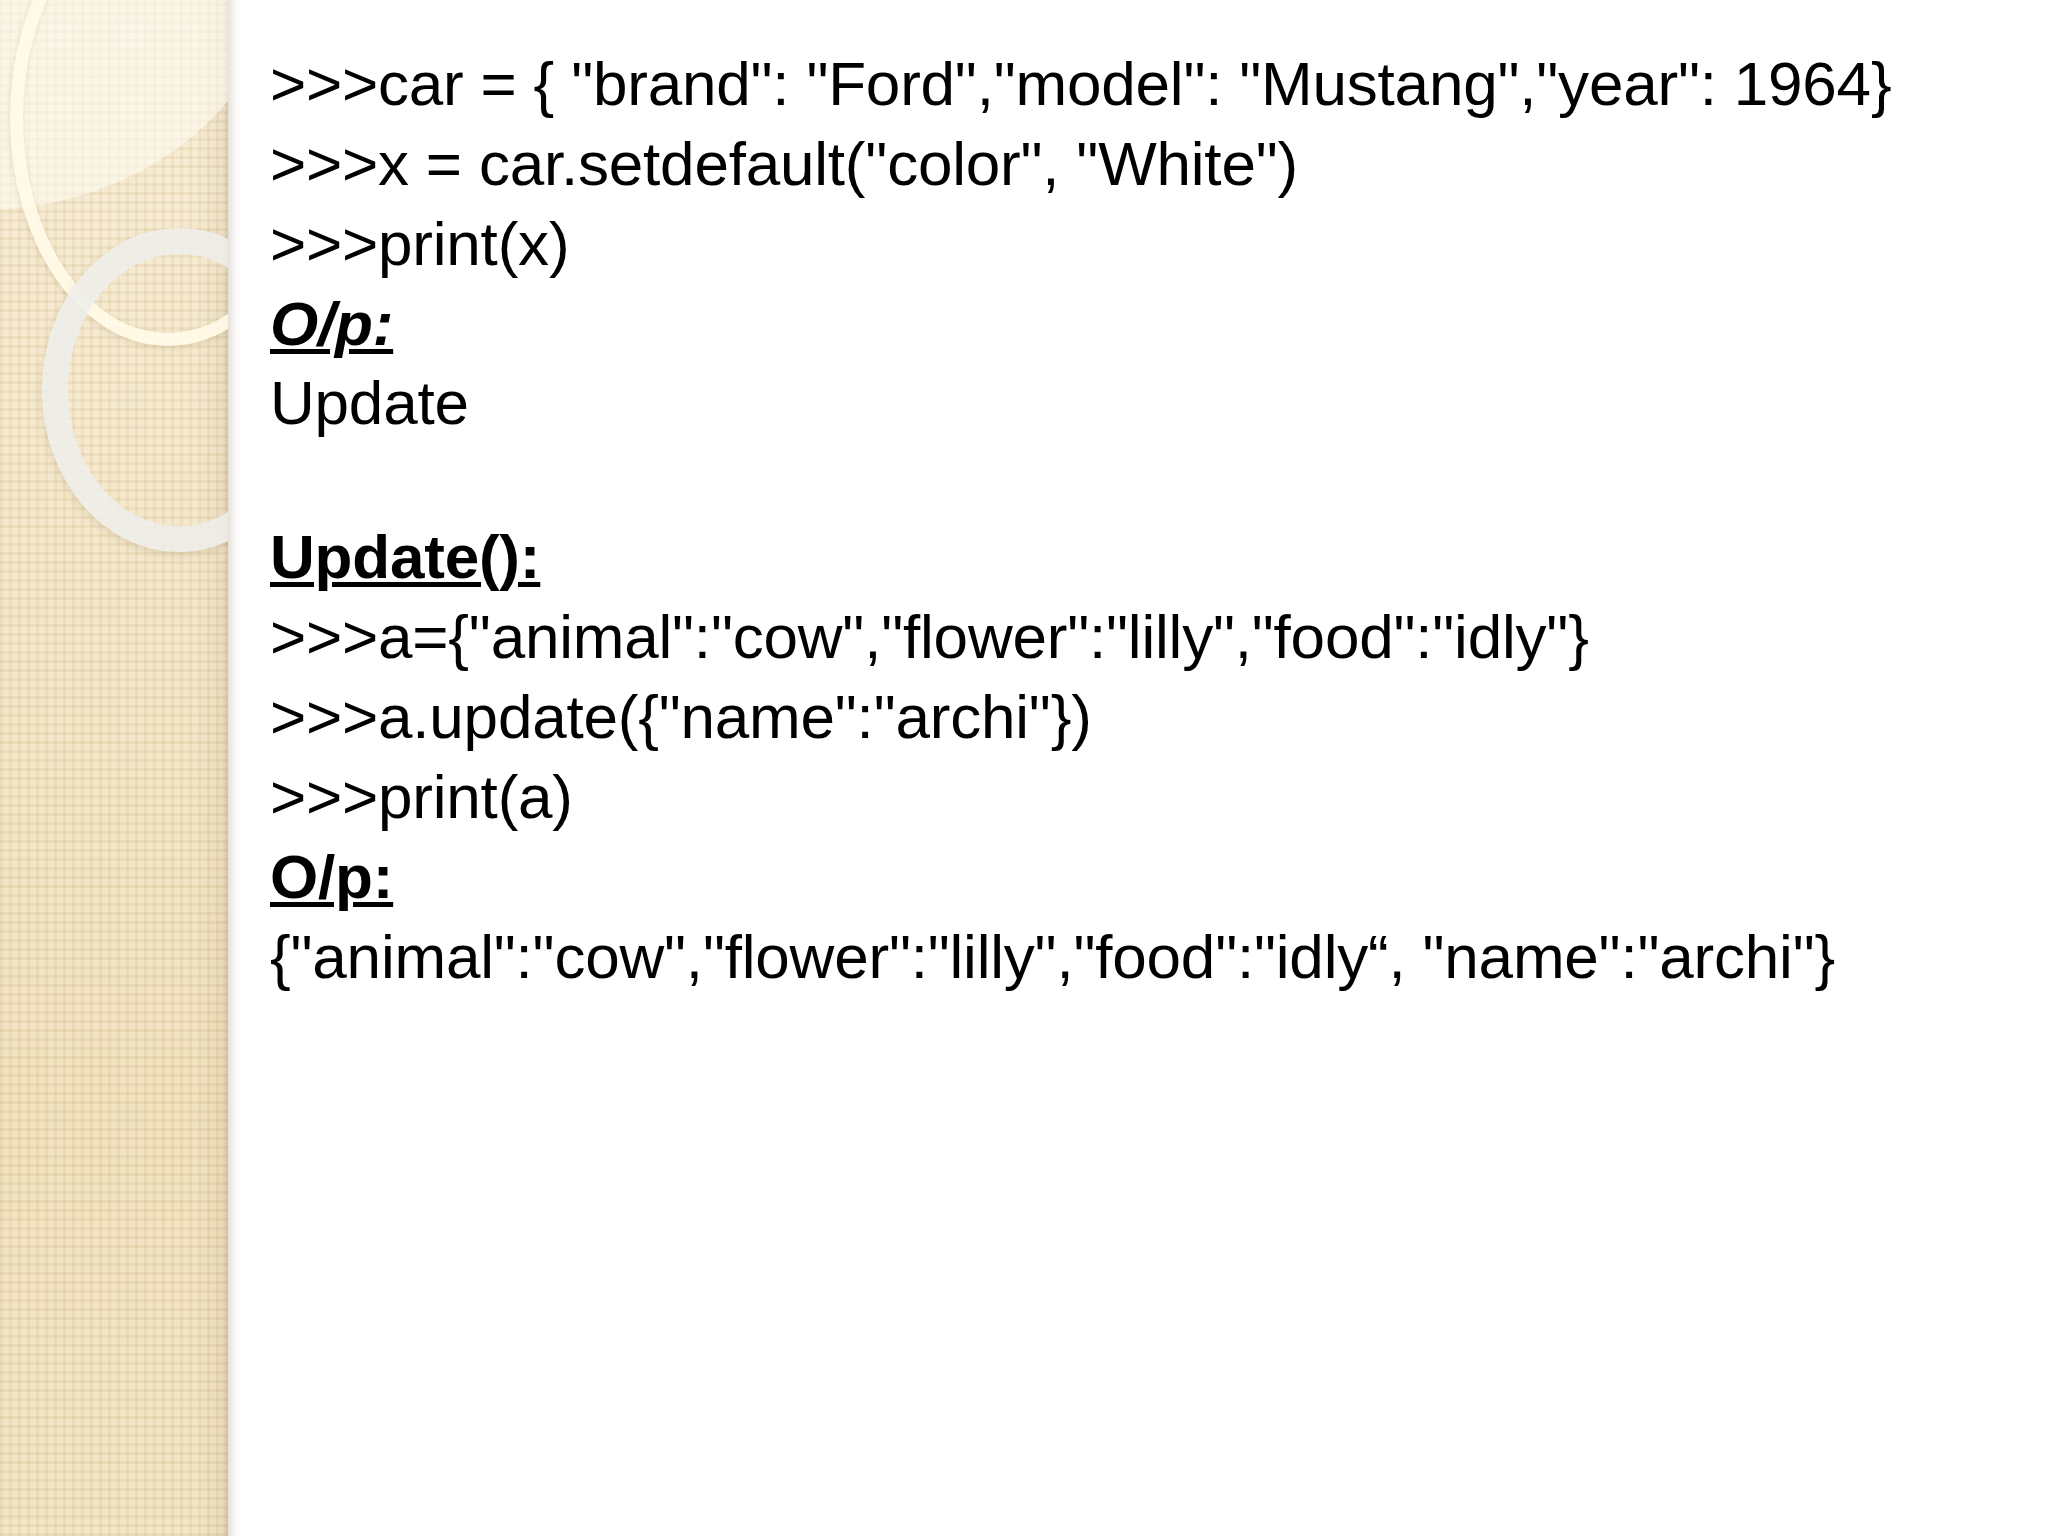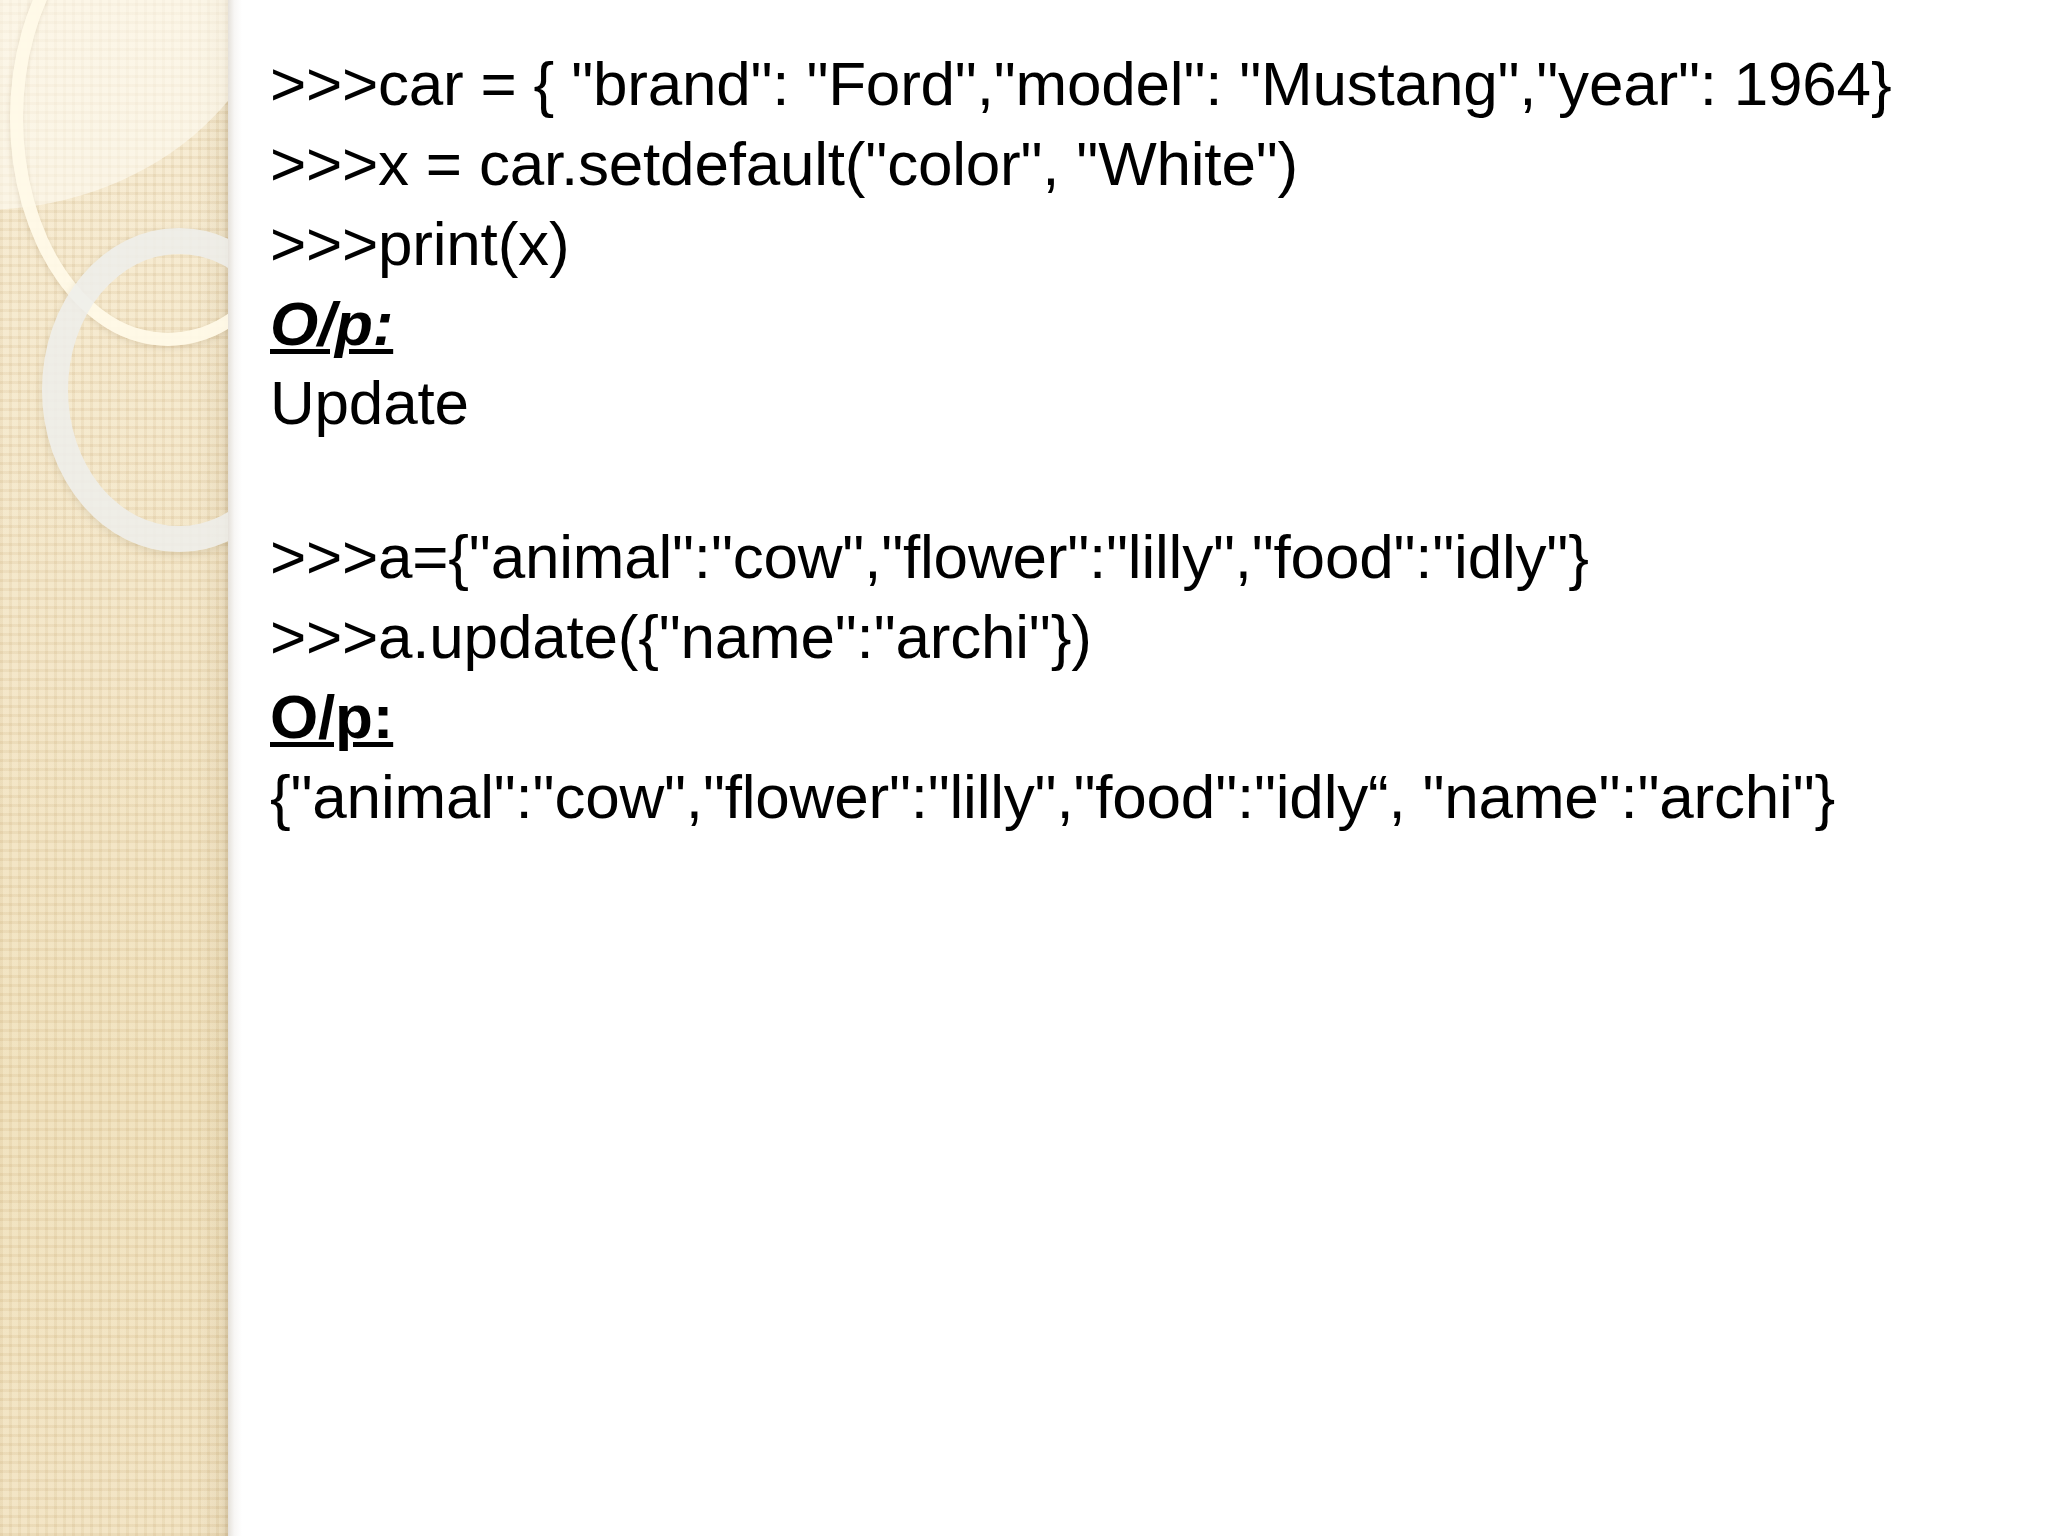--- a/index.html
+++ b/index.html
@@ -164,19 +164,21 @@
   </div>
   <div id="band-shadow"></div>
 
   <div id="content">
     <p class="line">&gt;&gt;&gt;car = {  "brand": "Ford","model": "Mustang","year": 1964}</p>
     <p class="line">&gt;&gt;&gt;x = car.setdefault("color", "White")</p>
     <p class="line">&gt;&gt;&gt;print(x)</p>
     <p class="line hdr-italic">O/p:</p>
     <p class="line">Update</p>
     <p class="line blank"></p>
+    <p class="line hdr-bold">Update():</p>
     <p class="line">&gt;&gt;&gt;a={"animal":"cow","flower":"lilly","food":"idly"}</p>
     <p class="line">&gt;&gt;&gt;a.update({"name":"archi"})</p>
+    <p class="line">&gt;&gt;&gt;print(a)</p>
     <p class="line hdr-bold">O/p:</p>
     <p class="line">{"animal":"cow","flower":"lilly","food":"idly“, "name":"archi"}</p>
   </div>
 
 </div>
 
 </body></html>

